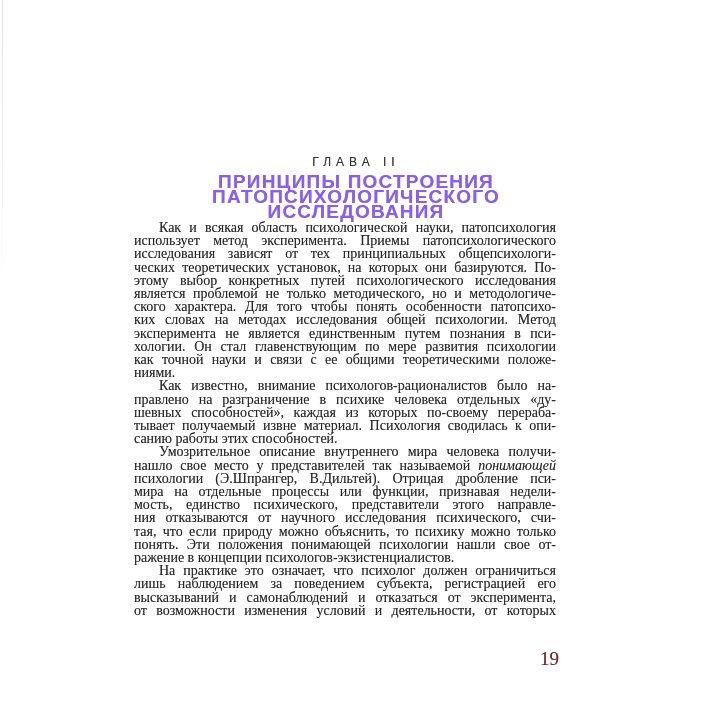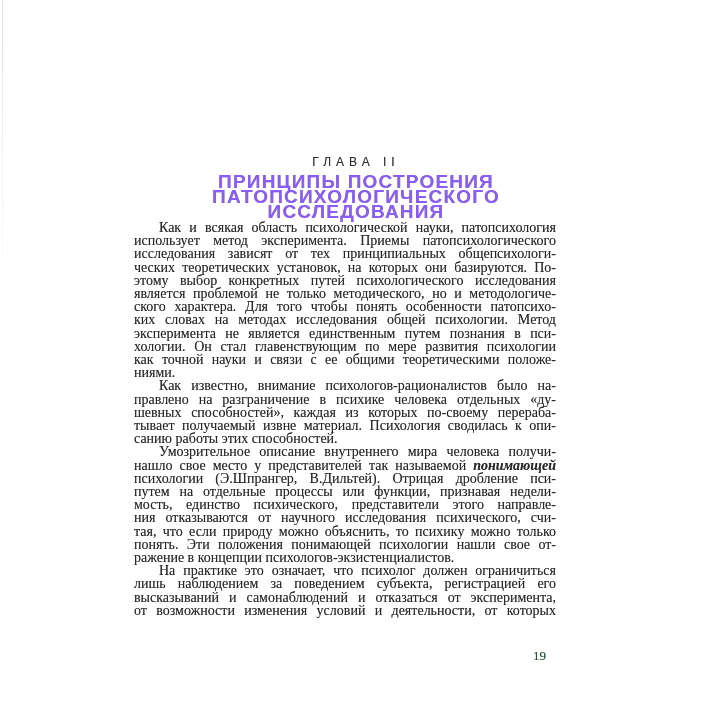--- a/index.html
+++ b/index.html
@@ -60,32 +60,31 @@
     text-align-last: justify;
   }
   .line.first {
     text-indent: 25px;
   }
   .line.end {
     text-align-last: left;
   }
   .line i {
     font-style: italic;
-    font-weight: bold;
   }
   .folio {
     position: absolute;
-    left: 143px;
+    left: 156px;
     top: 648px;
     width: 422px;
     box-sizing: border-box;
     padding-right: 19px;
     text-align: right;
-    font-size: 13px;
-    color: #14532d;
+    font-size: 19px;
+    color: #7f1d1d;
   }
 </style>
 </head>
 <body>
 
 <div class="page">
   <div class="scan-edge"></div>
 
   <header class="heading">
     <div class="chapter">ГЛАВА II</div>
@@ -110,21 +109,21 @@
 
     <div class="line first">Как известно, внимание психологов-рационалистов было на-</div>
     <div class="line">правлено на разграничение в психике человека отдельных «ду-</div>
     <div class="line">шевных способностей», каждая из которых по-своему перераба-</div>
     <div class="line">тывает получаемый извне материал. Психология сводилась к опи-</div>
     <div class="line end">санию работы этих способностей.</div>
 
     <div class="line first">Умозрительное описание внутреннего мира человека получи-</div>
     <div class="line"><span>нашло свое место у представителей так называемой</span> <i>понимающей</i></div>
     <div class="line">психологии (Э.Шпрангер, В.Дильтей). Отрицая дробление пси-</div>
-    <div class="line">путем на отдельные процессы или функции, признавая недели-</div>
+    <div class="line">мира на отдельные процессы или функции, признавая недели-</div>
     <div class="line">мость, единство психического, представители этого направле-</div>
     <div class="line">ния отказываются от научного исследования психического, счи-</div>
     <div class="line">тая, что если природу можно объяснить, то психику можно только</div>
     <div class="line">понять. Эти положения понимающей психологии нашли свое от-</div>
     <div class="line end">ражение в концепции психологов-экзистенциалистов.</div>
 
     <div class="line first">На практике это означает, что психолог должен ограничиться</div>
     <div class="line">лишь наблюдением за поведением субъекта, регистрацией его</div>
     <div class="line">высказываний и самонаблюдений и отказаться от эксперимента,</div>
     <div class="line">от возможности изменения условий и деятельности, от которых</div>

